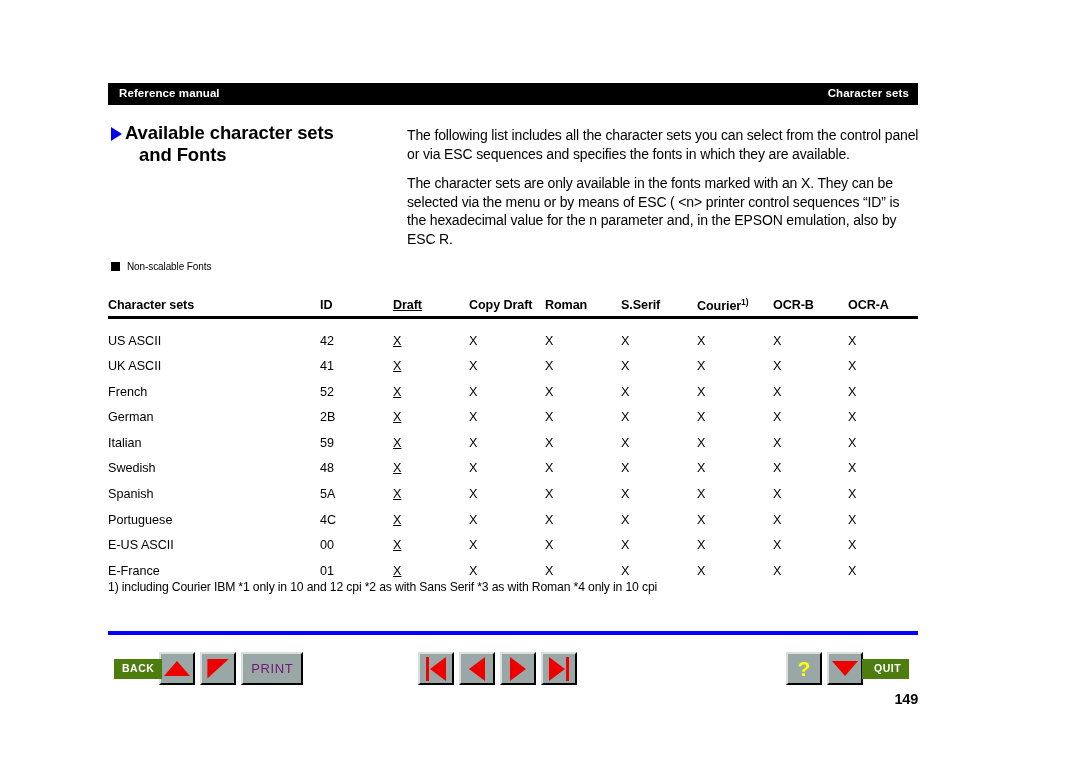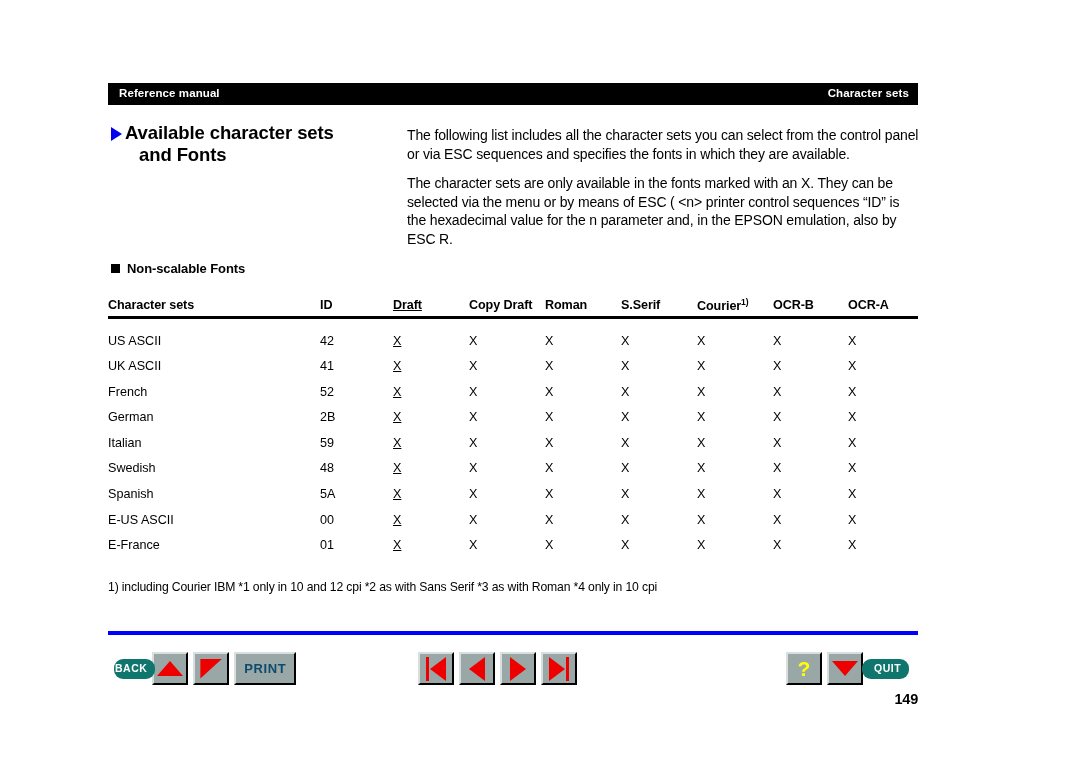--- a/index.html
+++ b/index.html
@@ -100,22 +100,22 @@
     align-items: center;
   }
   .sq-bullet {
     width: 9px;
     height: 9px;
     background: #000;
     margin-right: 7px;
     flex: none;
   }
   .section-head-text {
-    font-size: 13px;
-    font-weight: bold;
+    font-size: 10px;
+    font-weight: normal;
     letter-spacing: -.1px;
   }
 
   
   .tbl-wrap {
     position: absolute;
     left: 0;
     top: 294px;
     width: 810px;
   }
@@ -207,35 +207,35 @@
   .btn.wide { width: 62px; }
   .btn .glyph {
     position: absolute;
     left: 0; top: 0; right: 0; bottom: 0;
     display: flex;
     align-items: center;
     justify-content: center;
   }
   .btn-label {
     font-size: 13px;
-    font-weight: bold;
-    color: #0c4a6e;
+    font-weight: normal;
+    color: #701a75;
     letter-spacing: .6px;
   }
 
   
   .pill {
     display: inline-block;
-    background: #0f766e;
+    background: #4d7c0f;
     color: #ffffff;
     font-size: 10.5px;
     font-weight: bold;
     letter-spacing: .5px;
-    border-radius: 9px;
-    padding: 4px 8px 5px 1px;
+    border-radius: 0;
+    padding: 4px 8px 5px 8px;
     vertical-align: top;
     margin-top: 7px;
     line-height: 1;
   }
   .pill.back { margin-right: -3px; position: relative; z-index: 2; }
   .pill.quit { margin-left: -6px; position: relative; z-index: 0; padding-left: 12px; }
 
   
   .tri-up {
     width: 0; height: 0;
@@ -411,20 +411,31 @@
             <td class="c-id">5A</td>
             <td class="c-dr">X</td>
             <td class="c-cd">X</td>
             <td class="c-rm">X</td>
             <td class="c-ss">X</td>
             <td class="c-cu">X</td>
             <td class="c-ob">X</td>
             <td class="c-oa">X</td>
           </tr>
           <tr>
+            <td class="c-name">Portuguese</td>
+            <td class="c-id">4C</td>
+            <td class="c-dr">X</td>
+            <td class="c-cd">X</td>
+            <td class="c-rm">X</td>
+            <td class="c-ss">X</td>
+            <td class="c-cu">X</td>
+            <td class="c-ob">X</td>
+            <td class="c-oa">X</td>
+          </tr>
+          <tr>
             <td class="c-name">E-US ASCII</td>
             <td class="c-id">00</td>
             <td class="c-dr">X</td>
             <td class="c-cd">X</td>
             <td class="c-rm">X</td>
             <td class="c-ss">X</td>
             <td class="c-cu">X</td>
             <td class="c-ob">X</td>
             <td class="c-oa">X</td>
           </tr>

